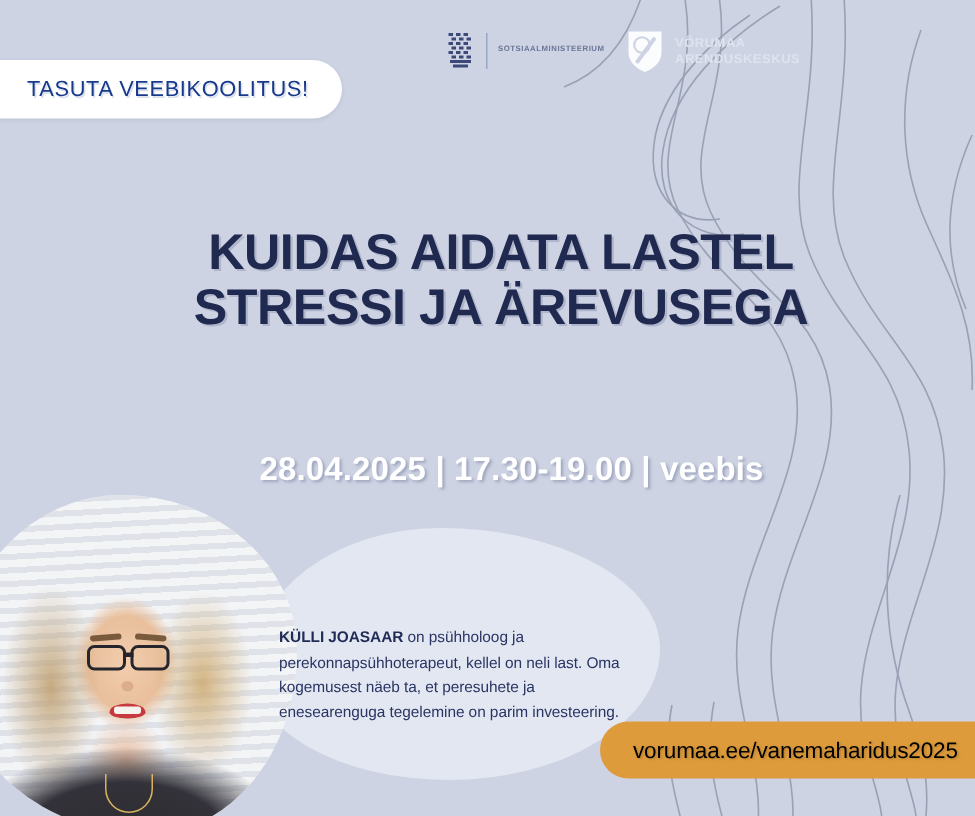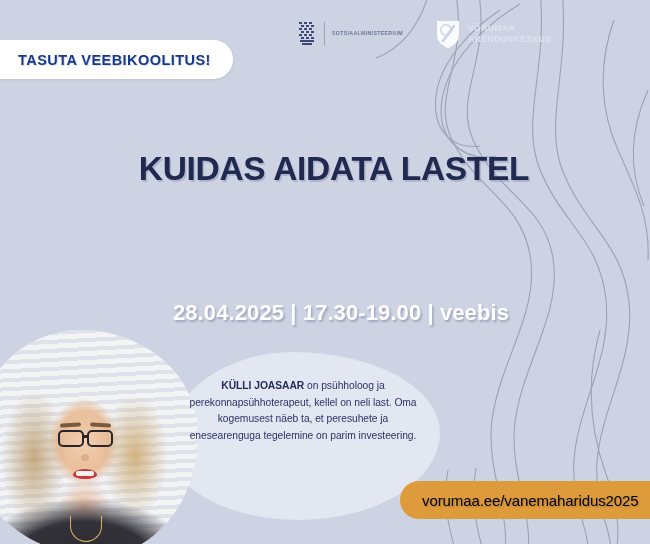--- a/index.html
+++ b/index.html
@@ -29,21 +29,21 @@
     pointer-events: none;
   }
 
   
   .logo-bar {
     position: absolute;
     top: 17px;
     left: 297px;
     display: flex;
     align-items: center;
-    gap: 32px;
+    gap: 14px;
     height: 34px;
   }
   .logo-group {
     display: flex;
     align-items: center;
     gap: 7px;
     height: 34px;
   }
   .coat-of-arms {
     width: 20px;
@@ -83,21 +83,21 @@
     height: 39px;
     padding: 0 22px 0 46px;
     background: #ffffff;
     border-radius: 0 22px 22px 0;
     display: flex;
     align-items: center;
     box-shadow: 0 1px 3px rgba(40,50,90,0.10);
   }
   .badge-text {
     font-size: 14.5px;
-    font-weight: bold;
+    font-weight: normal;
     color: #17398c;
     letter-spacing: 0.45px;
     text-shadow: 1px 1px 0 rgba(205,212,230,0.75);
     white-space: nowrap;
   }
 
   
   .headline {
     position: absolute;
     top: 128px;
@@ -201,23 +201,23 @@
     left: 168px;
     top: 352px;
     width: 272px;
     height: 168px;
     background: #e3e7f2;
     border-radius: 46% 54% 52% 48% / 56% 48% 52% 44%;
   }
   .bio-text {
     position: absolute;
     left: 186px;
-    top: 368px;
+    top: 408px;
     width: 234px;
-    text-align: center;
+    text-align: left;
     font-size: 10.3px;
     line-height: 16.5px;
     color: #2a3563;
     letter-spacing: -0.05px;
   }
   .bio-name { font-weight: bold; color: #1f2a55; }
 
   
   .url-pill {
     position: absolute;
@@ -306,20 +306,21 @@
     </div>
 
   </div>
 
   <div class="badge">
     <span class="badge-text">TASUTA VEEBIKOOLITUS!</span>
   </div>
 
   <h1 class="headline">
     <span class="hl-line">KUIDAS AIDATA LASTEL</span>
+    <span class="hl-line">STRESSI JA ÄREVUSEGA</span>
   </h1>
 
   <div class="dateline">28.04.2025 | 17.30-19.00 | veebis</div>
 
   <div class="bio-blob"></div>
 
   <div class="photo-blob">
     <div class="photo-inner">
       <span class="pf pf-brow-l"></span>
       <span class="pf pf-brow-r"></span>

